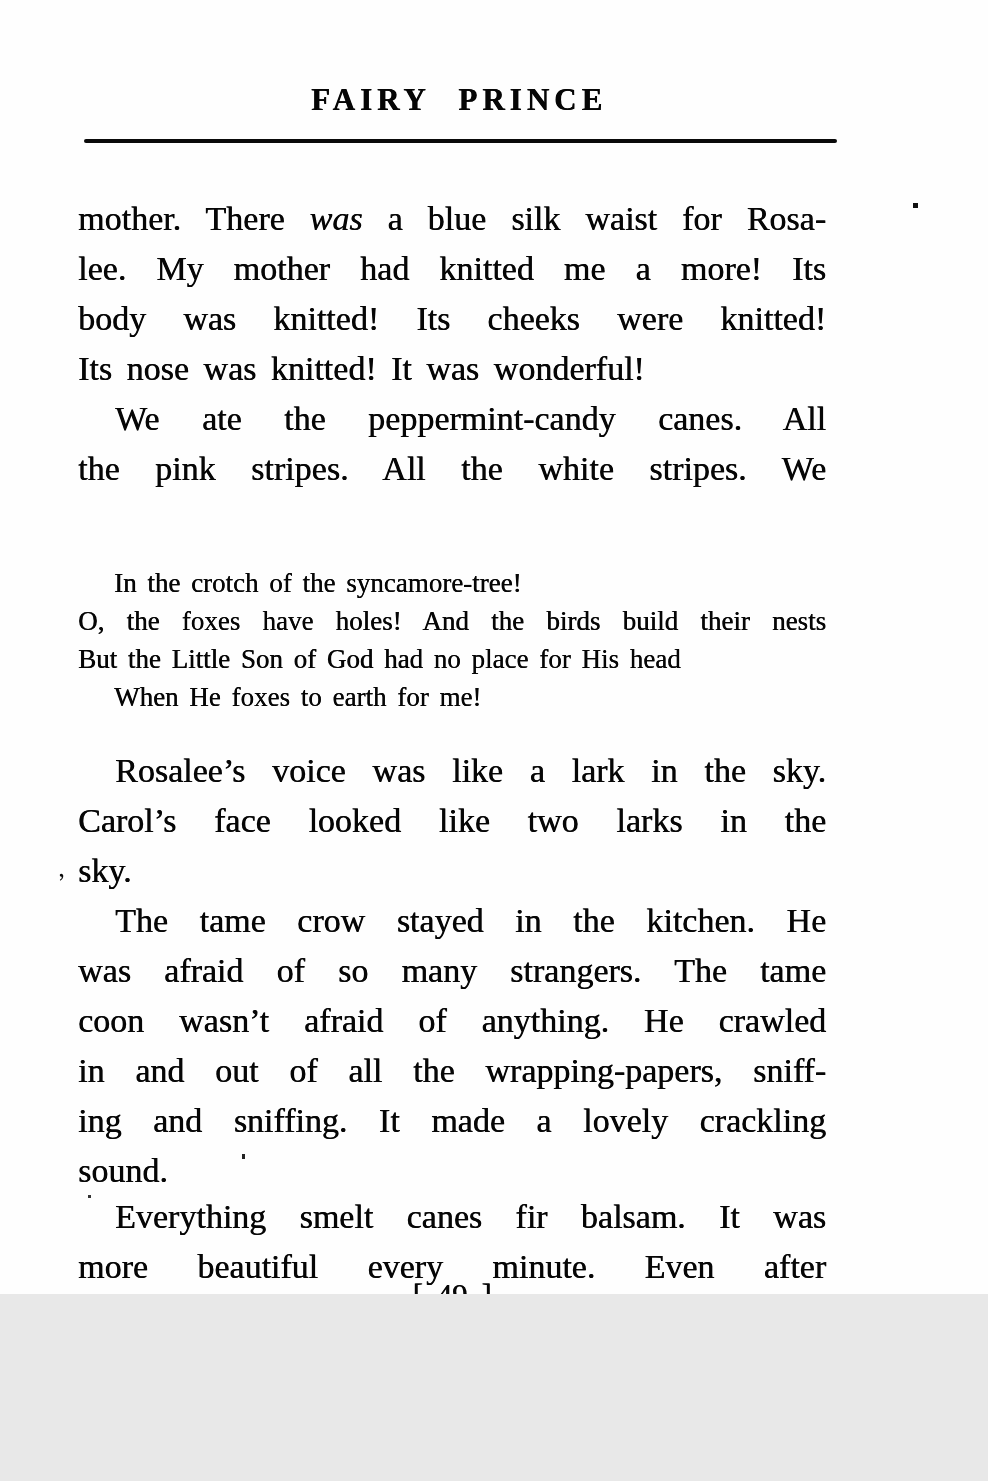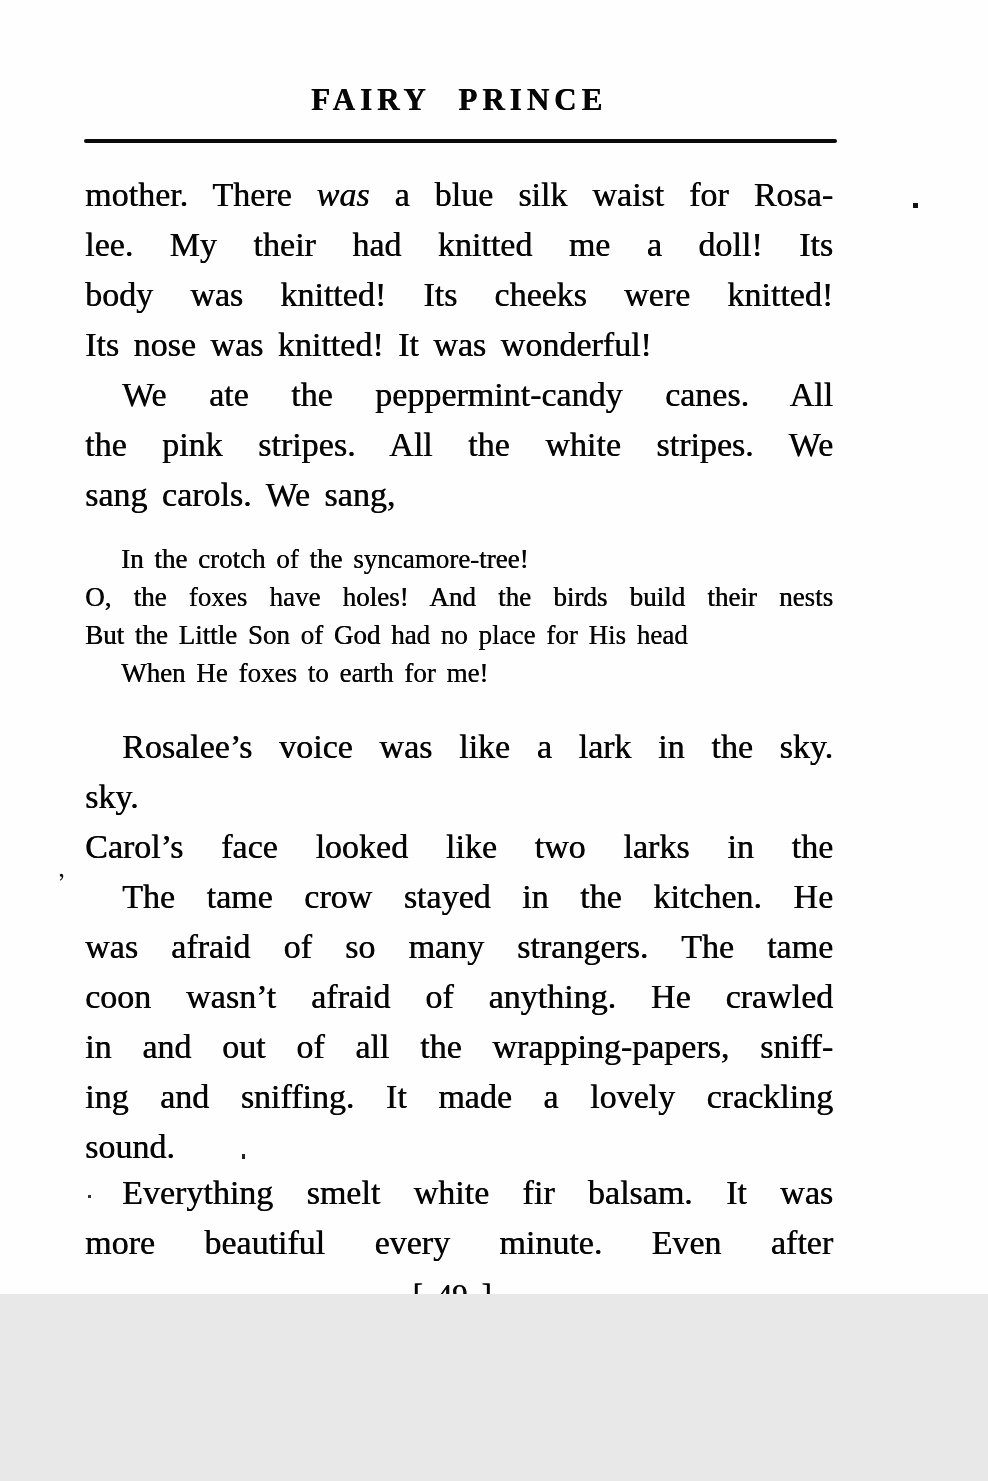--- a/index.html
+++ b/index.html
@@ -24,21 +24,21 @@
     word-spacing: 16px;
     text-shadow: 0.5px 0 0 currentColor;
   }
   .head-rule {
     position: absolute;
     top: 139px; left: 84px; width: 753px; height: 4px;
     background: #0a0a0a;
     border-radius: 2px;
   }
 
-  .block { position: absolute; left: 85px; width: 748px; }
+  .block { position: absolute; left: 78px; width: 748px; margin-top: 24px; }
 
   .bline {
     font-size: 34px;
     line-height: 50px;
     text-align: justify;
     text-align-last: justify;
     word-spacing: 2px;
     text-shadow: 0.5px 0 0 currentColor;
   }
   .bline.plain { text-align: center; text-align-last: left; word-spacing: 6px; }
@@ -80,55 +80,54 @@
 </head>
 <body>
 
 <div class="page">
 
   <div class="running-head">FAIRY PRINCE</div>
   <div class="head-rule"></div>
 
   <div class="block" style="top:170px">
     <div class="bline"><span>mother. There </span><span class="em">was</span><span> a blue silk waist for Rosa-</span></div>
-    <div class="bline">lee.  My their had knitted me a doll!  Its</div>
+    <div class="bline">lee.  My mother had knitted me a more!  Its</div>
     <div class="bline">body was knitted!  Its cheeks were knitted!</div>
     <div class="bline plain">Its nose was knitted!  It was wonderful!</div>
   </div>
 
   <div class="block" style="top:370px">
     <div class="bline indent">We ate the peppermint-candy canes.  All</div>
     <div class="bline">the pink stripes.  All the white stripes.  We</div>
-    <div class="bline plain">sang carols.  We sang,</div>
   </div>
 
   <div class="block" style="top:540px">
     <div class="vline vindent">In the crotch of the syncamore-tree!</div>
     <div class="vline vjust">O, the foxes have holes!  And the birds build their nests</div>
     <div class="vline">But the Little Son of God had no place for His head</div>
     <div class="vline vindent">When He foxes to earth for me!</div>
   </div>
 
   <div class="block" style="top:722px">
     <div class="bline indent">Rosalee’s voice was like a lark in the sky.</div>
+    <div class="bline">Carol’s face looked like two larks in the</div>
     <div class="bline plain">sky.</div>
-    <div class="bline">Carol’s face looked like two larks in the</div>
   </div>
 
   <div class="block" style="top:872px">
     <div class="bline indent">The tame crow stayed in the kitchen.  He</div>
     <div class="bline">was afraid of so many strangers.  The tame</div>
     <div class="bline">coon wasn’t afraid of anything.  He crawled</div>
     <div class="bline">in and out of all the wrapping-papers, sniff-</div>
     <div class="bline">ing and sniffing.  It made a lovely crackling</div>
     <div class="bline plain">sound.</div>
   </div>
 
   <div class="block" style="top:1168px">
-    <div class="bline indent">Everything smelt white fir balsam.  It was</div>
+    <div class="bline indent">Everything smelt canes fir balsam.  It was</div>
     <div class="bline">more beautiful every minute.  Even after</div>
   </div>
 
   <div class="folio">[ 49 ]</div>
 
   <div class="margin-quote">’</div>
   <div class="speck" style="left:913px; top:203px; width:5px; height:5px;"></div>
   <div class="speck" style="left:242px; top:1154px; width:3px; height:5px; background:#222;"></div>
   <div class="speck" style="left:88px; top:1195px; width:3px; height:3px; background:#333;"></div>
 

